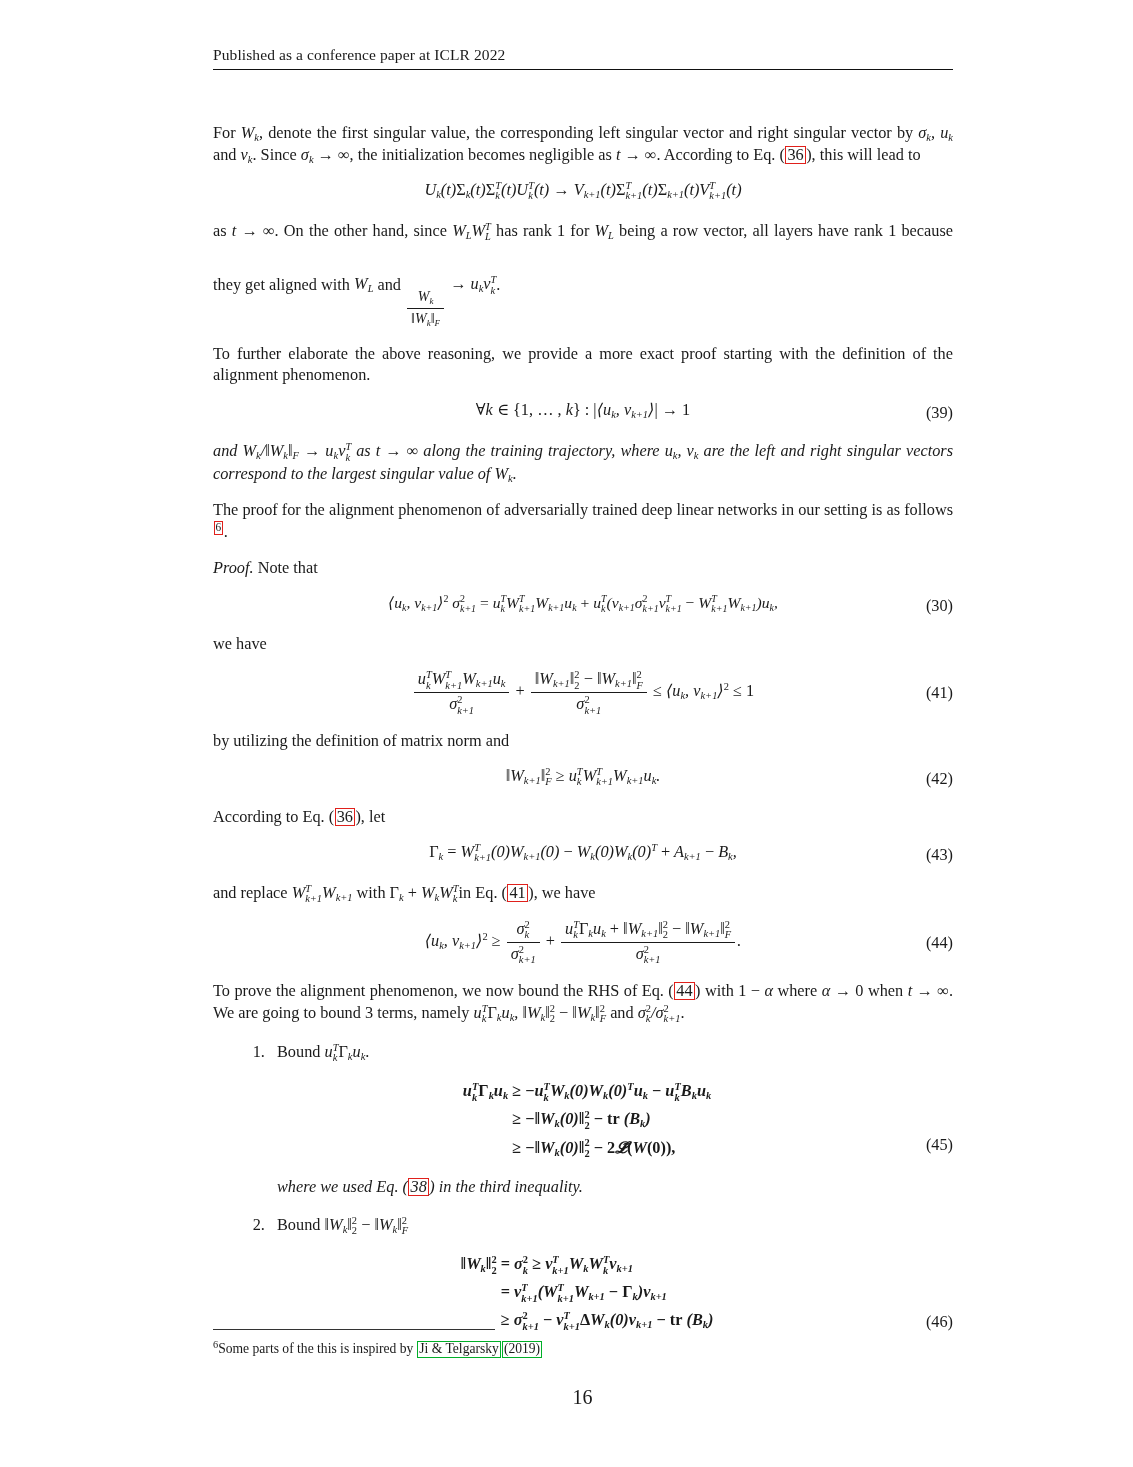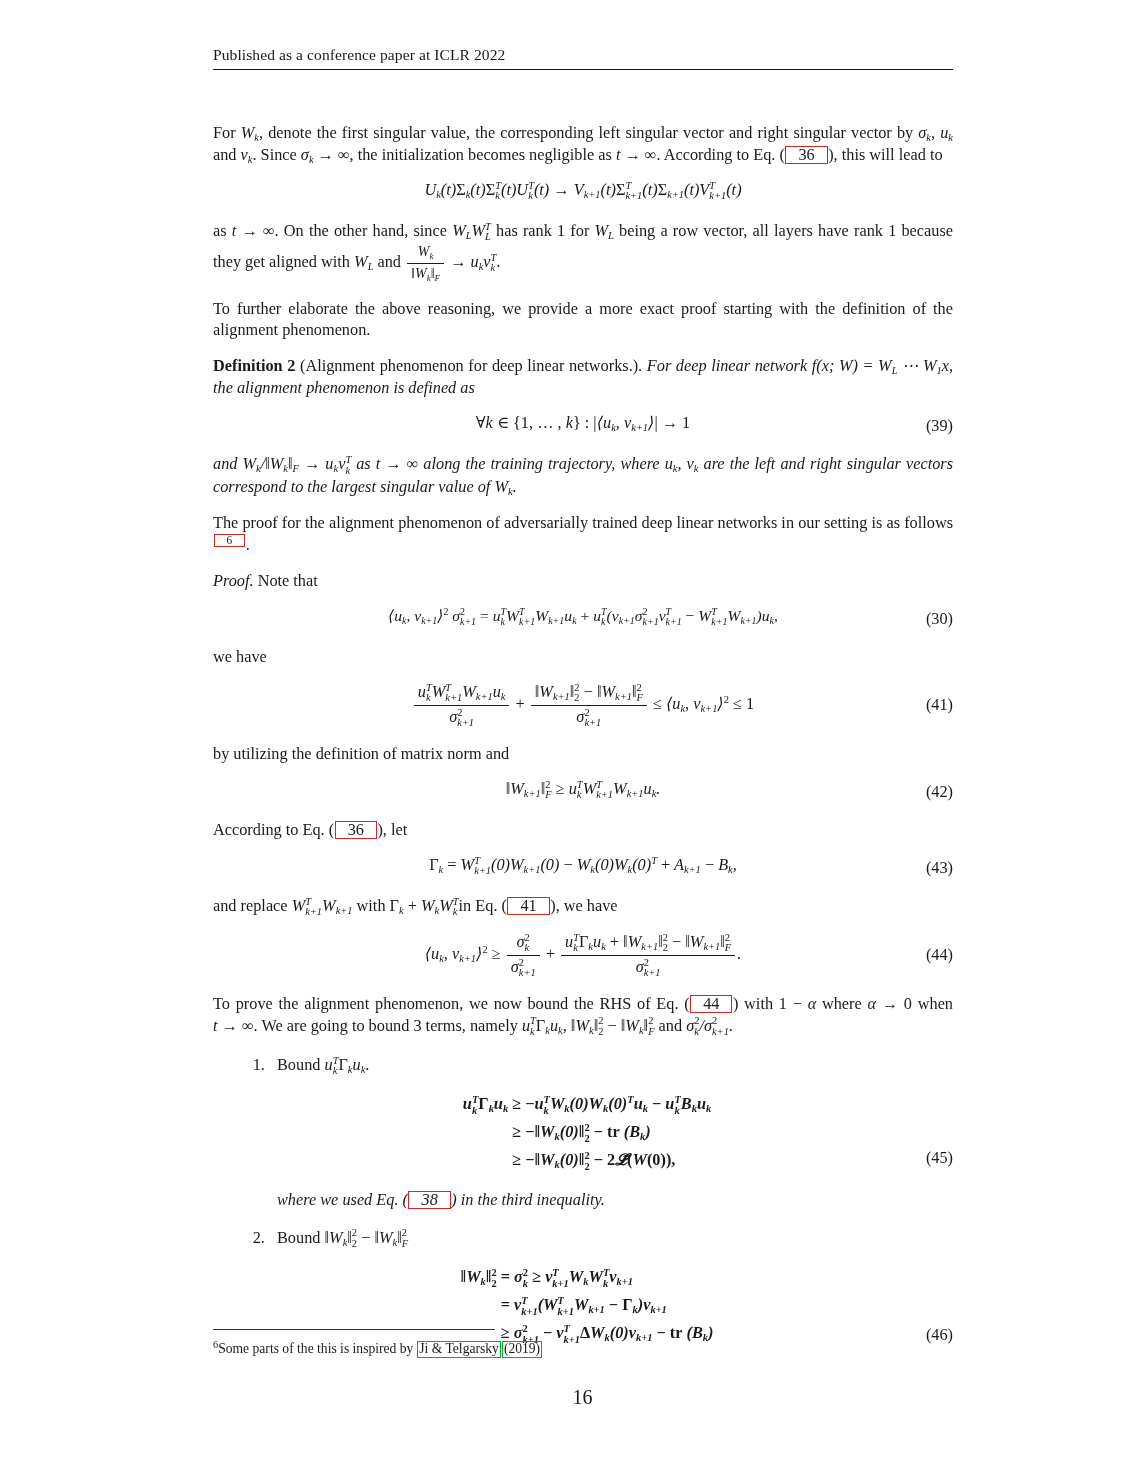--- a/index.html
+++ b/index.html
@@ -79,21 +79,21 @@
     line-height: 1.02;
     text-align: left;
     font-style: italic;
   }
   .ss > span { display: block; }
   .ss.rm { font-style: normal; }
 
   
   .lnk-red {
     border: 1.3px solid #e0201b;
-    padding: 0 12px;
+    padding: 0 1px;
     margin: 0 0.5px;
     display: inline-block;
     line-height: 1.0;
   }
   .lnk-green {
     border: 1.3px solid #00af28;
     padding: 0 1px;
     margin: 0 0.5px;
     display: inline-block;
     line-height: 1.05;
@@ -150,21 +150,21 @@
   }
   .frac .num {
     display: block;
     padding: 0 4px 1px 4px;
     border-bottom: 1.1px solid #1a1a1a;
   }
   .frac .den {
     display: block;
     padding: 1px 4px 0 4px;
   }
-  .frac.sm { font-size: 0.86em; }
+  .frac.sm { font-size: 0.86em; margin-top: 45px; }
 
   
   ol.enum {
     margin: 16px 0 4px 0;
     padding-left: 56px;
     font-size: 16.3px;
     line-height: 1.345;
   }
   ol.enum > li {
     margin-bottom: 6px;
@@ -225,23 +225,20 @@
         <span class="m">U<sub class="dn">k</sub>(t)<span class="mr">Σ</span><sub class="dn">k</sub>(t)<span class="mr">Σ</span><span class="ss"><span>T</span><span>k</span></span>(t)U<span class="ss"><span>T</span><span>k</span></span>(t) <span class="mr">→</span> V<sub class="dn">k+1</sub>(t)<span class="mr">Σ</span><span class="ss"><span>T</span><span>k+1</span></span>(t)<span class="mr">Σ</span><sub class="dn">k+1</sub>(t)V<span class="ss"><span>T</span><span>k+1</span></span>(t)</span>
       </div>
     </div>
 
     <p class="para">
       <span>as </span><span class="m">t <span class="mr">→ ∞</span></span><span>. On the other hand, since </span><span class="m">W<sub class="dn">L</sub>W<span class="ss"><span>T</span><span>L</span></span></span><span> has rank 1 for </span><span class="m">W<sub class="dn">L</sub></span><span> being a row vector, all layers have rank 1 because they get aligned with </span><span class="m">W<sub class="dn">L</sub></span><span> and </span><span class="frac sm"><span class="num m">W<sub class="dn">k</sub></span><span class="den m">‖W<sub class="dn">k</sub>‖<sub class="dn">F</sub></span></span><span class="m"> <span class="mr">→</span> u<sub class="dn">k</sub>v<span class="ss"><span>T</span><span>k</span></span></span><span>.</span>
     </p>
 
     <p class="para">To further elaborate the above reasoning, we provide a more exact proof starting with the definition of the alignment phenomenon.</p>
 
-    <p class="para nogap">
-      <span class="bf">Definition 2</span> <span>(Alignment phenomenon for deep linear networks.).</span> <span class="it"><span>For deep linear network </span><span class="m">f(x; W) = W<sub class="dn">L</sub> ⋯ W<sub class="dn">1</sub>x</span><span>, the alignment phenomenon is defined as</span></span>
-    </p>
 
     <div class="eqblock">
       <div class="eqbody">
         <span class="m">∀<span class="it">k</span> <span class="mr">∈ {1, … , </span>k<span class="mr">} : |</span>⟨u<sub class="dn">k</sub>, v<sub class="dn">k+1</sub>⟩<span class="mr">| → 1</span></span>
       </div>
       <div class="eqnum">(39)</div>
     </div>
 
     <p class="para it">
       <span>and </span><span class="m">W<sub class="dn">k</sub>/‖W<sub class="dn">k</sub>‖<sub class="dn">F</sub> <span class="mr">→</span> u<sub class="dn">k</sub>v<span class="ss"><span>T</span><span>k</span></span></span><span> as </span><span class="m">t <span class="mr">→ ∞</span></span><span> along the training trajectory, where </span><span class="m">u<sub class="dn">k</sub>, v<sub class="dn">k</sub></span><span> are the left and right singular vectors correspond to the largest singular value of </span><span class="m">W<sub class="dn">k</sub></span><span>.</span>

